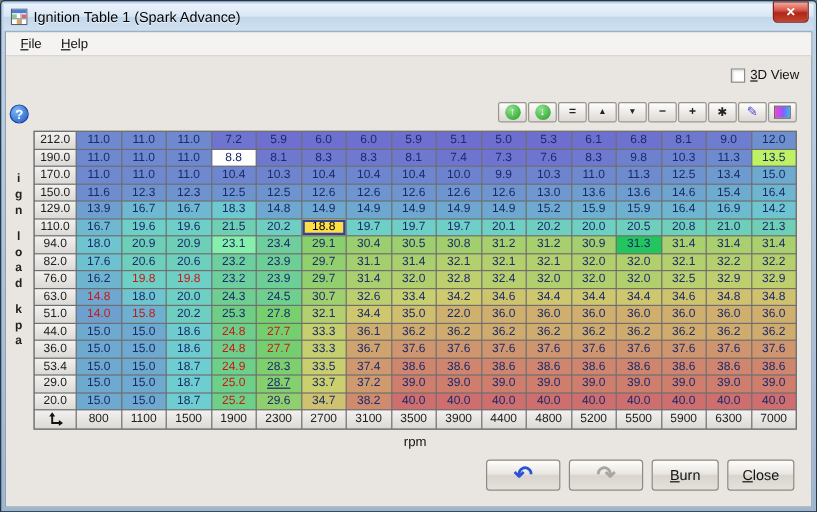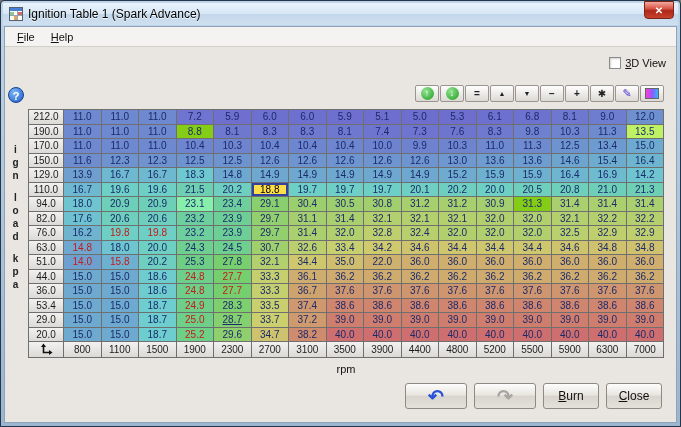--- a/index.html
+++ b/index.html
@@ -152,21 +152,21 @@
           <div class="cell" style="background: rgb(110, 110, 207);">5.3</div>
           <div class="cell" style="background: rgb(110, 112, 207);">6.1</div>
           <div class="cell" style="background: rgb(110, 114, 207);">6.8</div>
           <div class="cell" style="background: rgb(110, 120, 207);">8.1</div>
           <div class="cell" style="background: rgb(110, 125, 207);">9.0</div>
           <div class="cell" style="background: rgb(110, 144, 207);">12.0</div>
           <div class="rowh">190.0</div>
           <div class="cell" style="background: rgb(110, 137, 207);">11.0</div>
           <div class="cell" style="background: rgb(110, 137, 207);">11.0</div>
           <div class="cell" style="background: rgb(110, 137, 207);">11.0</div>
-          <div class="cell" style="background: #84cc16;">8.8</div>
+          <div class="cell" style="background: #ffffff;">8.8</div>
           <div class="cell" style="background: rgb(110, 120, 207);">8.1</div>
           <div class="cell" style="background: rgb(110, 121, 207);">8.3</div>
           <div class="cell" style="background: rgb(110, 121, 207);">8.3</div>
           <div class="cell" style="background: rgb(110, 120, 207);">8.1</div>
           <div class="cell" style="background: rgb(110, 117, 207);">7.4</div>
           <div class="cell" style="background: rgb(110, 116, 207);">7.3</div>
           <div class="cell" style="background: rgb(110, 117, 207);">7.6</div>
           <div class="cell" style="background: rgb(110, 121, 207);">8.3</div>
           <div class="cell" style="background: rgb(110, 129, 207);">9.8</div>
           <div class="cell" style="background: rgb(110, 132, 207);">10.3</div>
@@ -246,21 +246,21 @@
           <div class="cell" style="background: rgb(110, 207, 185);">20.9</div>
           <div class="cell" style="background: #86efac;">23.1</div>
           <div class="cell" style="background: rgb(110, 207, 156);">23.4</div>
           <div class="cell" style="background: rgb(137, 207, 110);">29.1</div>
           <div class="cell" style="background: rgb(155, 207, 110);">30.4</div>
           <div class="cell" style="background: rgb(157, 207, 110);">30.5</div>
           <div class="cell" style="background: rgb(161, 207, 110);">30.8</div>
           <div class="cell" style="background: rgb(167, 207, 110);">31.2</div>
           <div class="cell" style="background: rgb(167, 207, 110);">31.2</div>
           <div class="cell" style="background: rgb(163, 207, 110);">30.9</div>
-          <div class="cell" style="background: #84cc16;">31.3</div>
+          <div class="cell" style="background: #22c55e;">31.3</div>
           <div class="cell" style="background: rgb(170, 207, 110);">31.4</div>
           <div class="cell" style="background: rgb(170, 207, 110);">31.4</div>
           <div class="cell" style="background: rgb(170, 207, 110);">31.4</div>
           <div class="rowh">82.0</div>
           <div class="cell" style="background: rgb(110, 193, 207);">17.6</div>
           <div class="cell" style="background: rgb(110, 207, 188);">20.6</div>
           <div class="cell" style="background: rgb(110, 207, 188);">20.6</div>
           <div class="cell" style="background: rgb(110, 207, 158);">23.2</div>
           <div class="cell" style="background: rgb(110, 207, 150);">23.9</div>
           <div class="cell" style="background: rgb(146, 207, 110);">29.7</div>

